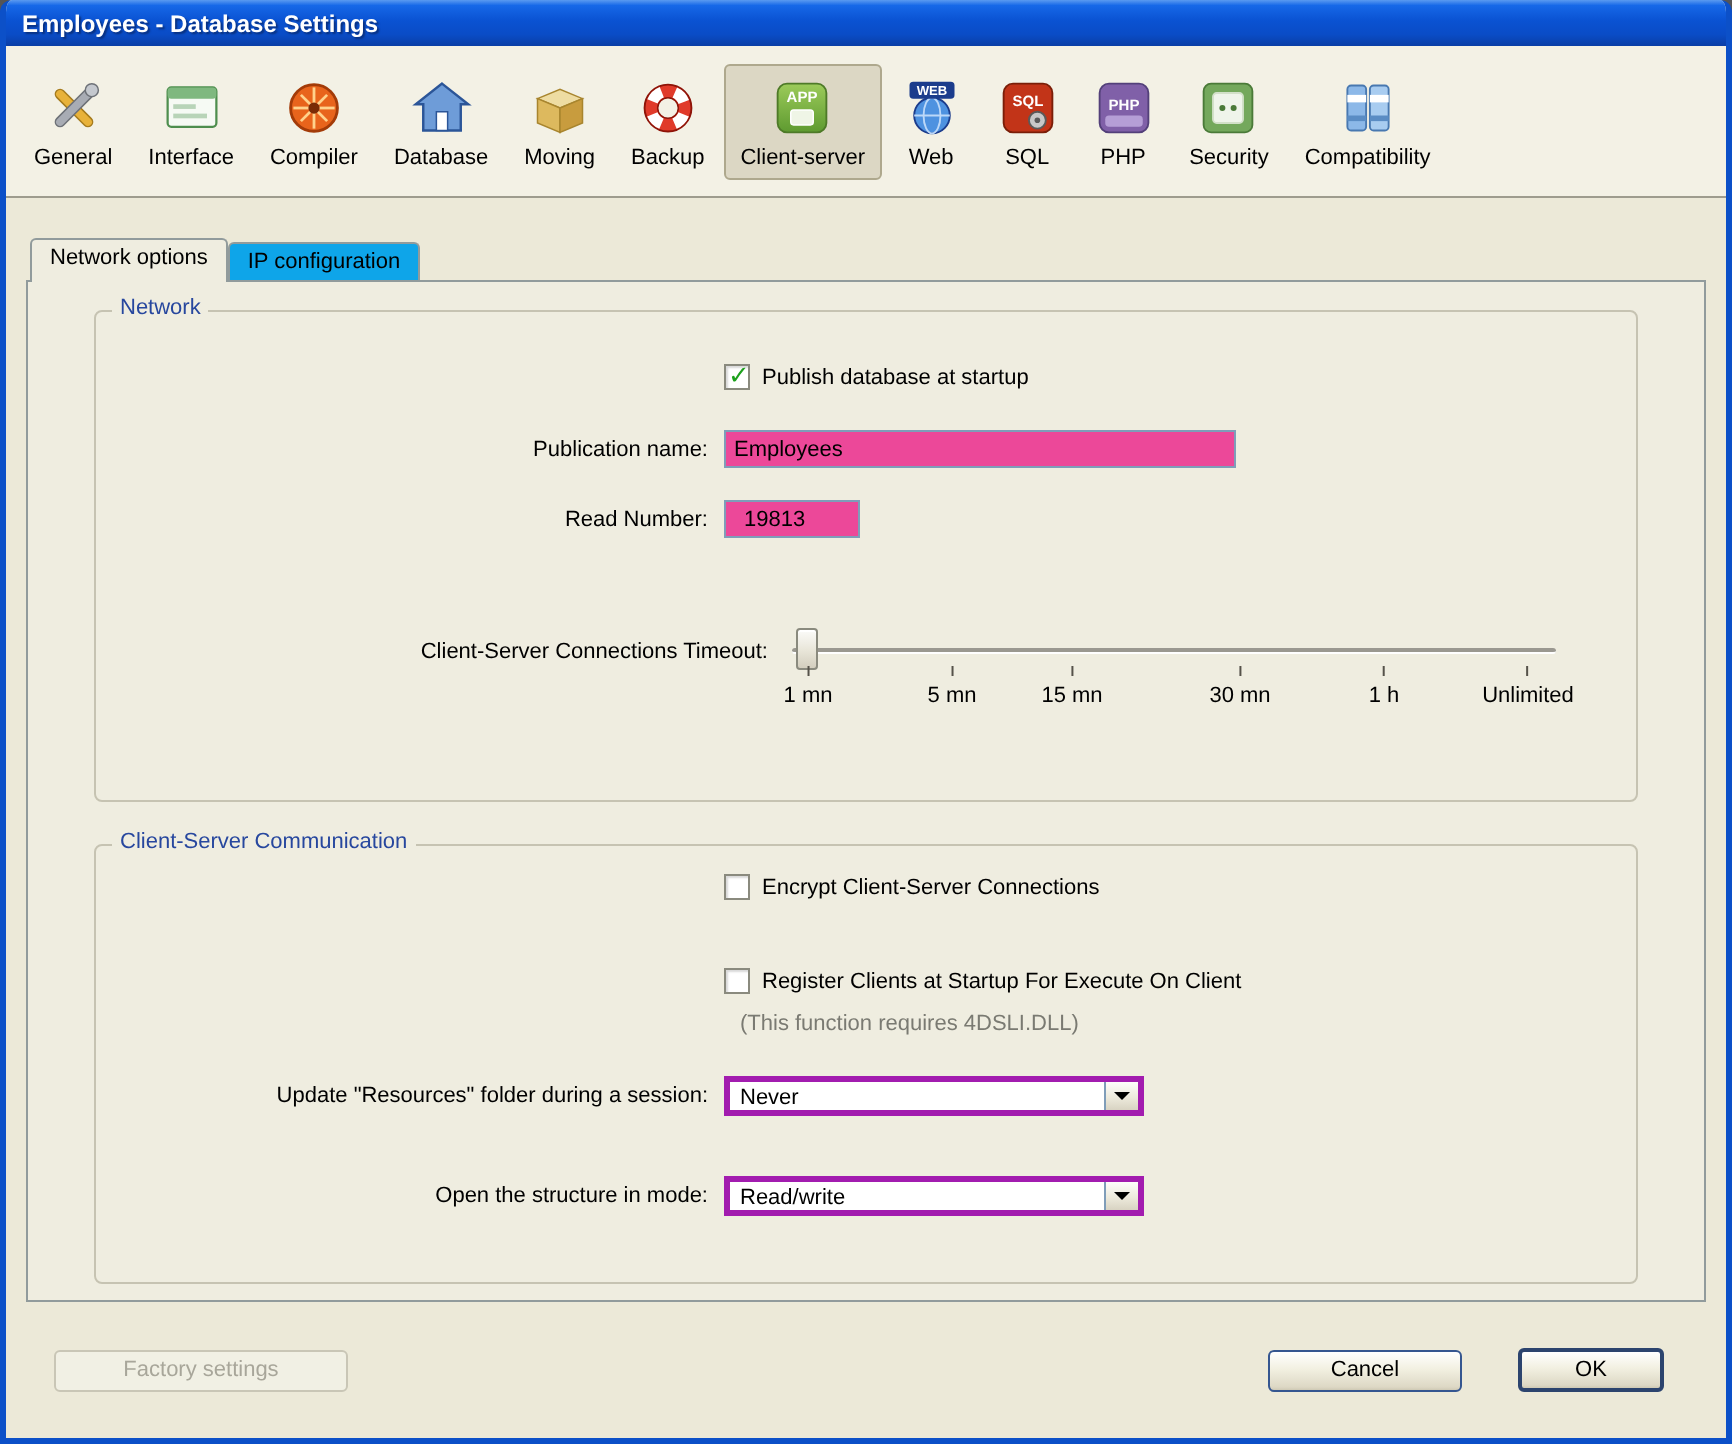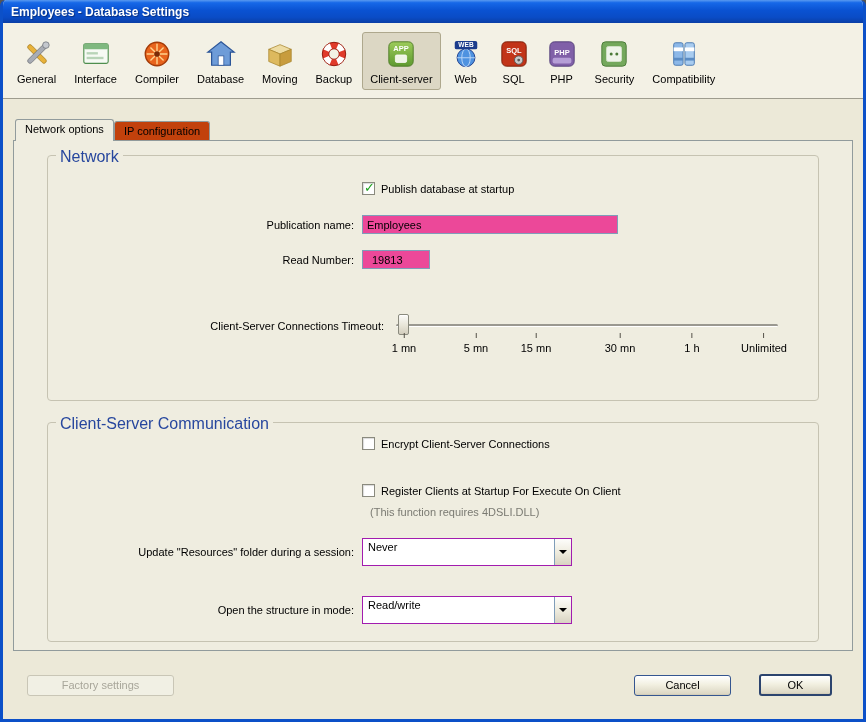--- a/index.html
+++ b/index.html
@@ -22,30 +22,30 @@
            padding:6px 7px 4px;border:1px solid transparent;border-radius:3px;cursor:default;}
   .tb-item.selected{background:#DCD7C4;border-color:#AEA88D;}
   .tb-icon{width:30px;height:30px;display:block;}
   .tb-icon svg{display:block;}
   .tb-label{font-size:11px;white-space:nowrap;}
 
   
   .content{flex:1;display:flex;flex-direction:column;background:#ECE9D8;}
   .tabs{display:flex;margin:20px 0 0 12px;position:relative;z-index:2;}
   .tab{border:1px solid #919B9C;border-bottom:none;border-radius:3px 3px 0 0;
-       padding:3px 9px 3px;background:#c2410c;margin-top:2px;cursor:default;}
+       padding:3px 9px 3px;background:#0ea5e9;margin-top:2px;cursor:default;}
   .tab.selected{background:#EFEDE0;margin-top:0;margin-bottom:-1px;padding-bottom:4px;}
   .panel{margin:0 10px;border:1px solid #919B9C;height:511px;background:#EFEDE0;position:relative;z-index:1;}
 
   
   .group{border:1px solid #C6C3B2;border-radius:4px;position:relative;margin:0 33px;}
   .group-1{margin-top:14px;height:246px;}
   .group-2{margin-top:21px;height:220px;}
   .group-label{position:absolute;top:-8px;left:8px;background:#EFEDE0;padding:0 4px;
-               color:#27479E;font-size:16px;}
+               color:#27479E;font-size:11px;}
 
   .frm-row{display:flex;align-items:center;margin-left:16px;}
   .frm-row .lbl{width:290px;text-align:right;margin-right:8px;white-space:nowrap;}
   .cb-row{display:flex;align-items:flex-end;margin-left:314px;}
   .cb-label{margin-left:6px;white-space:nowrap;}
 
   .checkbox{width:13px;height:13px;background:#FFF;border:1px solid #8A8A7E;
             box-shadow:inset 1px 1px 1px rgba(0,0,0,0.15);position:relative;cursor:default;flex:0 0 13px;}
   .checkbox[data-checked="true"]::after{content:"\2713";position:absolute;left:1px;top:-3px;
             color:#1DA11D;font-weight:bold;font-size:13px;}
@@ -66,21 +66,21 @@
   .thumb{position:absolute;left:2px;top:3px;width:11px;height:21px;border:1px solid #8A8A7E;border-radius:2px;
          background:linear-gradient(180deg,#FBFBF9,#E8E5D8 55%,#D3CEBE);box-shadow:inset 0 1px 0 #FFF;cursor:default;}
   .tickcol{position:absolute;top:22px;display:flex;flex-direction:column;align-items:center;transform:translateX(-50%);}
   .tickcol .tick{width:1px;height:5px;background:#55524A;margin-bottom:4px;}
   .tickcol .tick-label{white-space:nowrap;}
   .tickcol:nth-child(3){left:8px;}   .tickcol:nth-child(4){left:80px;}
   .tickcol:nth-child(5){left:140px;} .tickcol:nth-child(6){left:224px;}
   .tickcol:nth-child(7){left:296px;} .tickcol:nth-child(8){left:368px;}
 
   
-  .combo{width:210px;height:28px;border:1px solid #a21caf;background:#FFF;display:flex;cursor:default;gap:36px;}
+  .combo{width:210px;height:20px;border:3px solid #a21caf;background:#FFF;display:flex;cursor:default;gap:36px;}
   .combo-value{flex:1;padding:2px 0 0 5px;overflow:hidden;white-space:nowrap;}
   .combo-btn{flex:0 0 17px;border-left:1px solid #7F9DB9;
              background:linear-gradient(180deg,#FDFDFB,#EDEADC 55%,#D8D3C2);
              display:flex;align-items:center;justify-content:center;}
   .combo-arrow{width:0;height:0;border-left:4px solid transparent;border-right:4px solid transparent;
                border-top:4px solid #000;}
 
   
   .footer{flex:1;display:flex;align-items:center;padding:0 31px 0 24px;}
   .btn{height:21px;border:1px solid #355690;border-radius:3px;font-family:inherit;font-size:11px;

